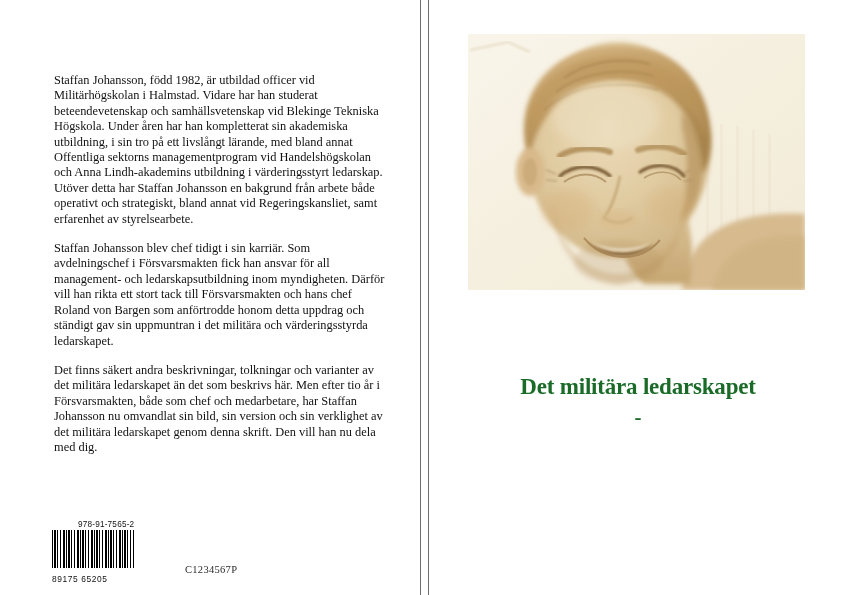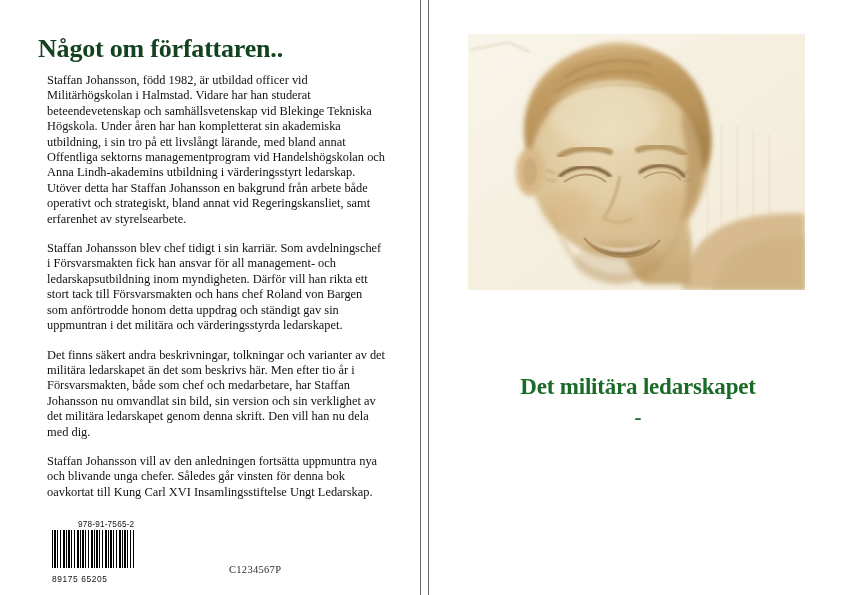--- a/index.html
+++ b/index.html
@@ -47,21 +47,21 @@
     white-space: nowrap;
   }
 
   .bio {
     position: absolute;
     left: 38px;
     top: 73px;
     width: 348px;
   }
   .bio p {
-    margin: 0 0 14px 9px;
+    margin: 0 0 14px 16px;
     font-size: 12.4px;
     line-height: 15.4px;
     text-align: left;
     color: #111111;
   }
 
   
   .barcode-block {
     position: absolute;
     left: 52px;
@@ -100,21 +100,20 @@
   }
 
   .print-code {
     position: absolute;
     left: 185px;
     top: 564px;
     font-size: 10.5px;
     color: #2a2a2a;
     letter-spacing: 0.3px;
     white-space: nowrap;
-    margin-left: 44px;
   }
 
   
   .front-cover {
     position: absolute;
     left: 428px;
     top: 4px;
     width: 468px;
     height: 595px;
     border-radius: 13px;
@@ -155,27 +154,25 @@
     font-weight: bold;
     line-height: 30px;
     letter-spacing: -0.2px;
   }
 </style>
 </head>
 <body>
 
 <div class="back-cover">
 
-  <div class="back-title">Något om författaren..</div>
 
   <div class="bio">
     <p>Staffan Johansson, född 1982, är utbildad officer vid Militärhögskolan i Halmstad. Vidare har han studerat beteendevetenskap och samhällsvetenskap vid Blekinge Tekniska Högskola. Under åren har han kompletterat sin akademiska utbildning, i sin tro på ett livslångt lärande, med bland annat Offentliga sektorns managementprogram vid Handelshögskolan och Anna Lindh-akademins utbildning i värderingsstyrt ledarskap. Utöver detta har Staffan Johansson en bakgrund från arbete både operativt och strategiskt, bland annat vid Regeringskansliet, samt erfarenhet av styrelsearbete.</p>
     <p>Staffan Johansson blev chef tidigt i sin karriär. Som avdelningschef i Försvarsmakten fick han ansvar för all management- och ledarskapsutbildning inom myndigheten. Därför vill han rikta ett stort tack till Försvarsmakten och hans chef Roland von Bargen som anförtrodde honom detta uppdrag och ständigt gav sin uppmuntran i det militära och värderingsstyrda ledarskapet.</p>
     <p>Det finns säkert andra beskrivningar, tolkningar och varianter av det militära ledarskapet än det som beskrivs här. Men efter tio år i Försvarsmakten, både som chef och medarbetare, har Staffan Johansson nu omvandlat sin bild, sin version och sin verklighet av det militära ledarskapet genom denna skrift. Den vill han nu dela med dig.</p>
-    <p>Staffan Johansson vill av den anledningen fortsätta uppmuntra nya och blivande unga chefer. Således går vinsten för denna bok oavkortat till Kung Carl XVI Insamlingsstiftelse Ungt Ledarskap.</p>
   </div>
 
   <div class="barcode-block">
     <div class="barcode-isbn">978-91-7565-2</div>
     <div class="barcode-bars"></div>
     <div class="barcode-digits">89175 65205</div>
   </div>
 
   <div class="print-code">C1234567P</div>
 </div>

